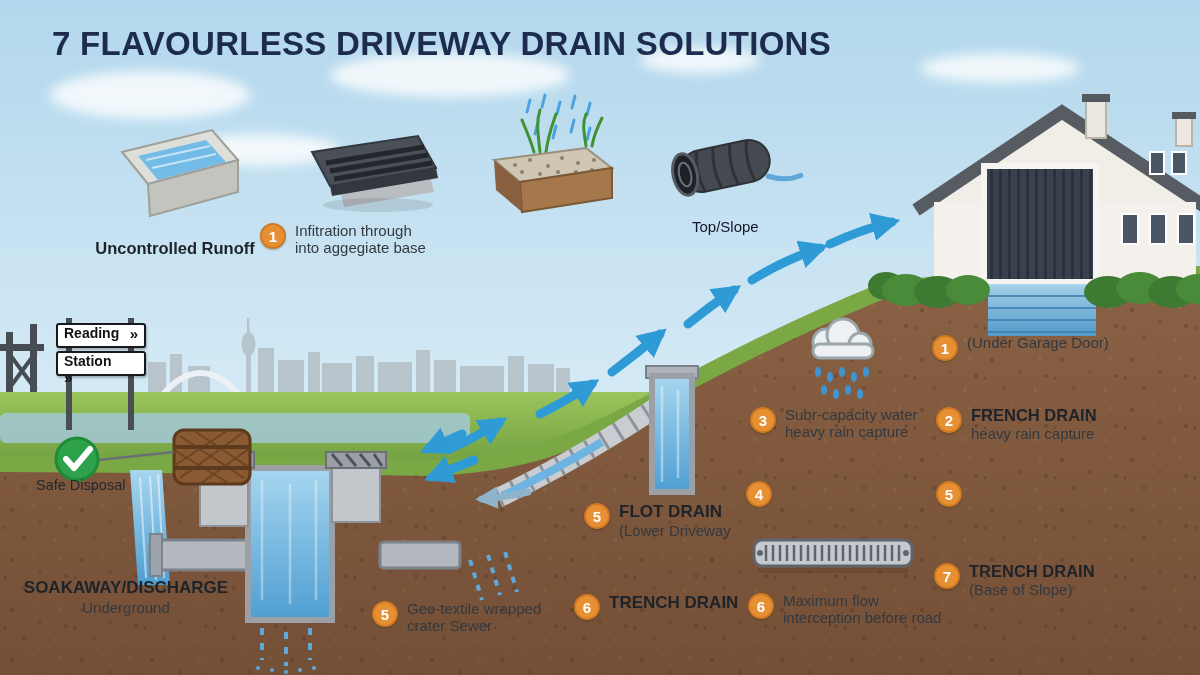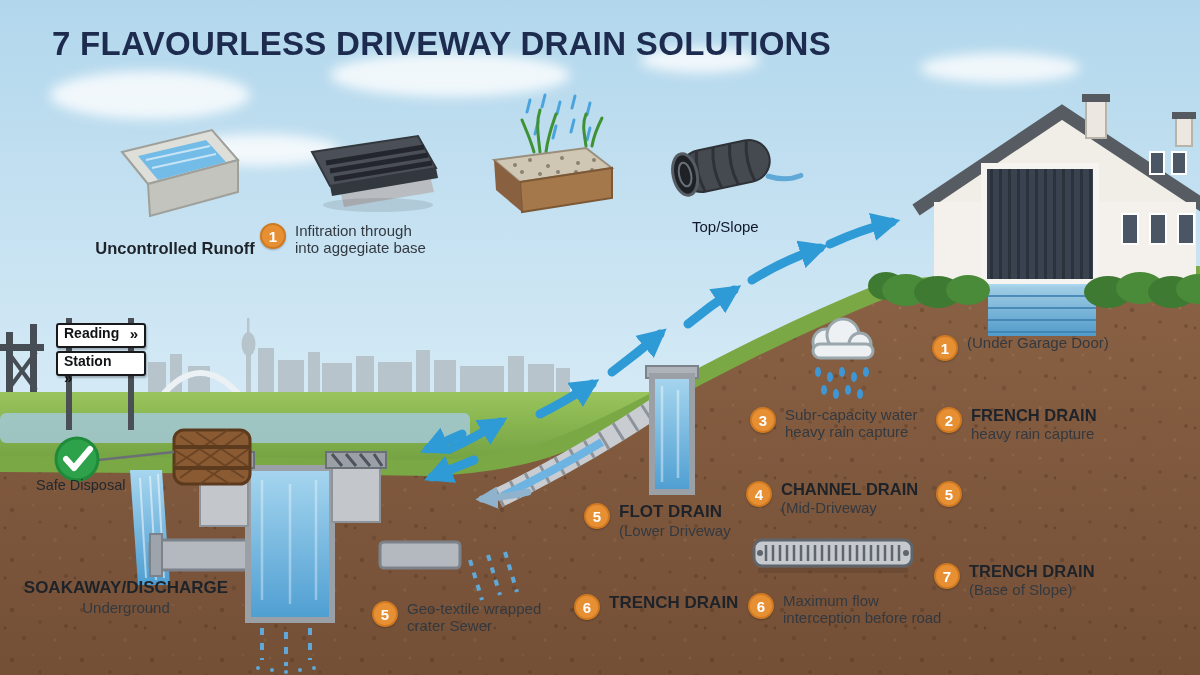--- a/index.html
+++ b/index.html
@@ -389,24 +389,20 @@
 <div class="callout" style="left:936px;top:406px;">
   <div class="badge">2</div>
   <div class="ctext">
     <div class="b">FRENCH DRAIN</div>
     <div class="s">heavy rain capture</div>
   </div>
 </div>
 
 <div class="callout" style="left:746px;top:480px;">
   <div class="badge">4</div>
-  <div class="ctext">
-    <div class="b">CHANNEL DRAIN</div>
-    <div class="s">(Mid-Driveway</div>
-  </div>
 </div>
 
 <div class="callout" style="left:936px;top:480px;">
   <div class="badge">5</div>
 </div>
 
 <div class="callout" style="left:934px;top:562px;">
   <div class="badge">7</div>
   <div class="ctext">
     <div class="b">TRENCH DRAIN</div>

